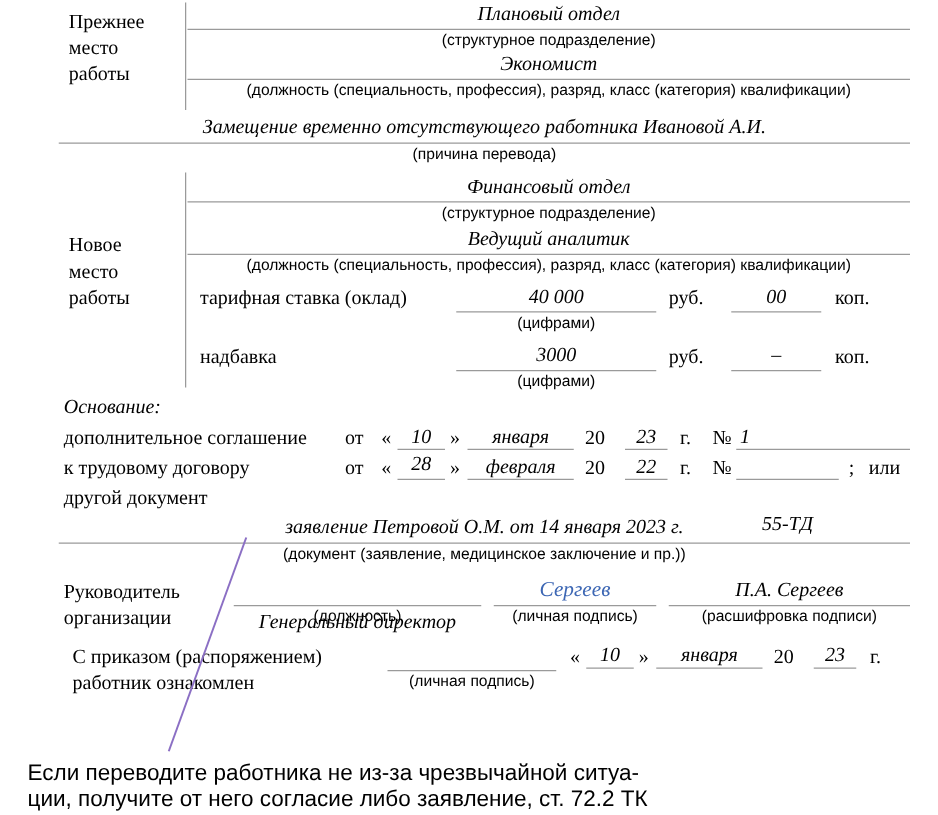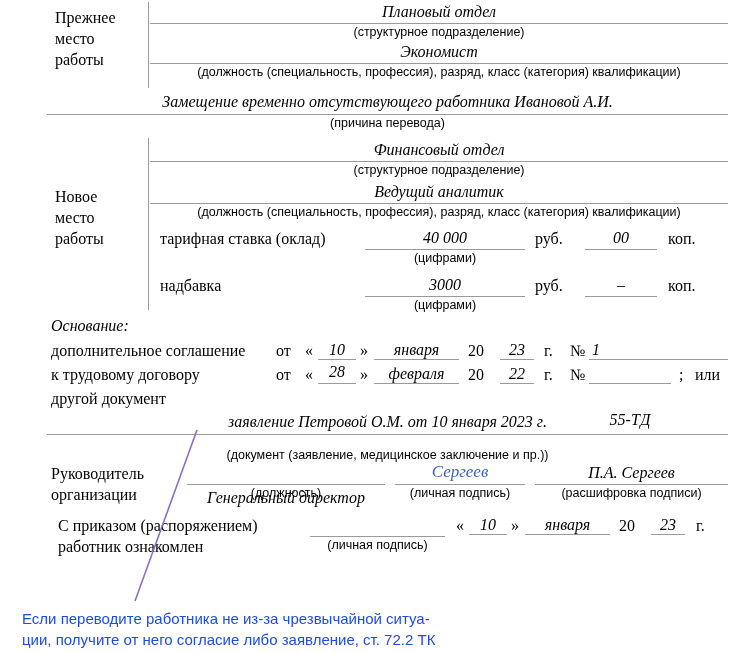--- a/index.html
+++ b/index.html
@@ -58,23 +58,23 @@
     font-size: 17px;
     line-height: 20px;
     white-space: nowrap;
     color: #3d67b4;
   }
   .center { text-align: center; }
 
   .note {           
     position: absolute;
     font-family: "Liberation Sans", "DejaVu Sans", sans-serif;
-    font-size: 15px;
+    font-size: 18px;
     line-height: 21px;
-    color: #1d4ed8;
+    color: #000000;
     white-space: pre;
   }
 
   .callout-line { position: absolute; left: 0; top: 0; pointer-events: none; }
 </style>
 </head>
 <body>
 
 <div class="sheet">
 
@@ -159,23 +159,23 @@
   <div class="rule" style="left:500px; top:383px; width:34px;"></div>
   <div class="lbl" style="left:544px; top:365px;">г.</div>
   <div class="lbl" style="left:570px; top:365px;">№</div>
   <div class="fill center" style="left:589px; top:364px; width:82px;margin-top:46px;">55-ТД</div>
   <div class="rule" style="left:589px; top:383px; width:82px;"></div>
   <div class="lbl" style="left:679px; top:365px;">;</div>
   <div class="lbl" style="left:695px; top:365px;">или</div>
 
   <div class="lbl" style="left:51px; top:389px;">другой документ</div>
 
-  <div class="fill center" style="left:47px; top:412px; width:681px;">заявление Петровой О.М. от 10 января 2023 г.</div>
+  <div class="fill center" style="left:47px; top:412px; width:681px;">заявление Петровой О.М. от 14 января 2023 г.</div>
   <div class="rule" style="left:47px; top:434px; width:681px;"></div>
-  <div class="hint center" style="left:47px; top:448px; width:681px;">(документ (заявление, медицинское заключение и пр.))</div>
+  <div class="hint center" style="left:47px; top:436px; width:681px;">(документ (заявление, медицинское заключение и пр.))</div>
 
   <div class="lbl" style="left:51px; top:464px;">Руководитель</div>
   <div class="lbl" style="left:51px; top:485px;">организации</div>
 
   <div class="fill center" style="left:187px; top:488px; width:198px;">Генеральный директор</div>
   <div class="rule" style="left:187px; top:484px; width:198px;"></div>
   <div class="hint center" style="left:187px; top:486px; width:198px;">(должность)</div>
 
   <div class="sig center" style="left:395px; top:462px; width:130px;">Сергеев</div>
   <div class="rule" style="left:395px; top:484px; width:130px;"></div>

